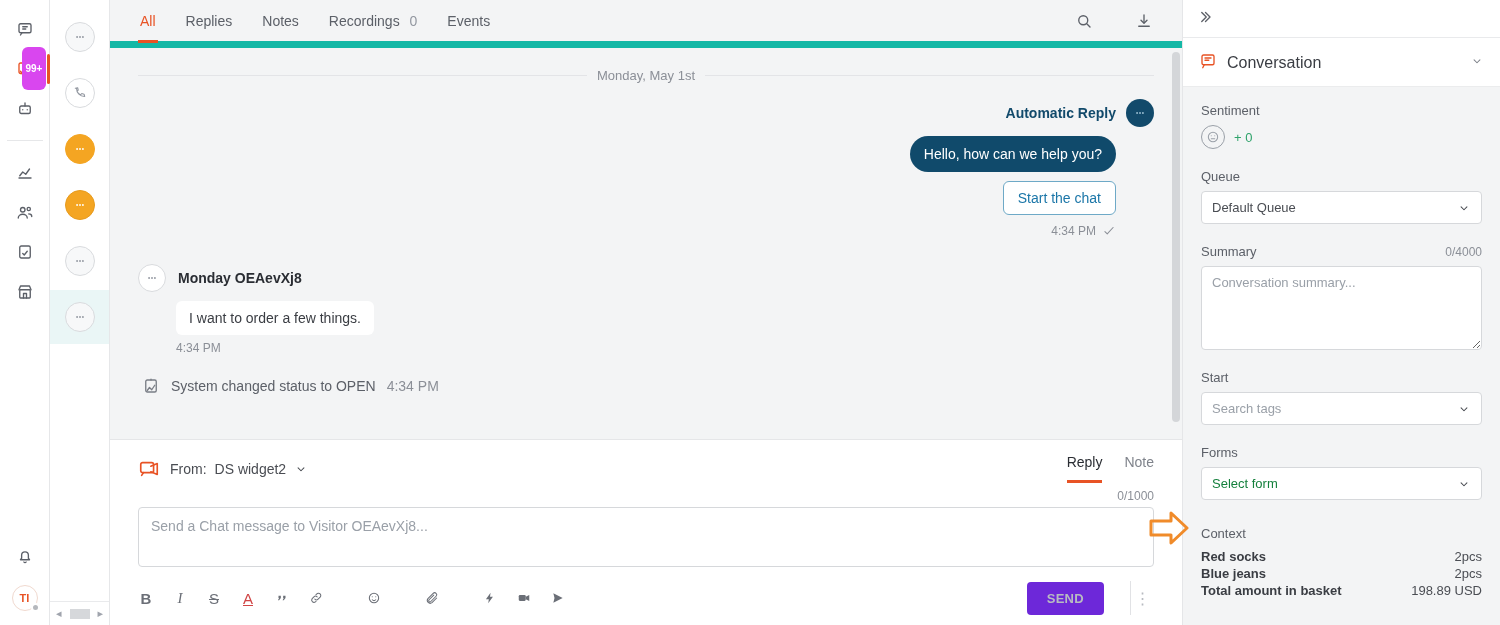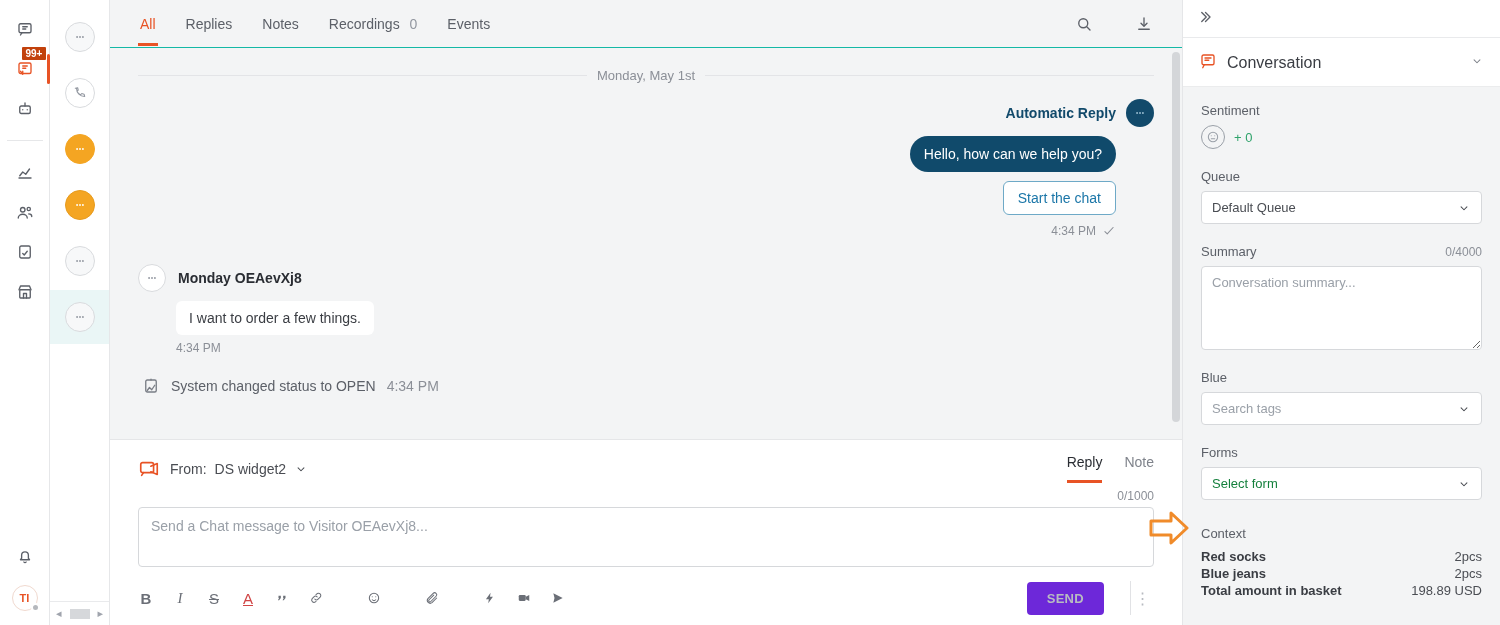--- a/index.html
+++ b/index.html
@@ -21,21 +21,21 @@
     display: flex;
     flex-direction: column;
     align-items: center;
     padding-top: 18px;
     gap: 18px;
     position: relative;
   }
   .rail-ico { width: 22px; height: 22px; color: #5c6068; display:flex; align-items:center; justify-content:center; position:relative; cursor:pointer; }
   .rail-ico.active { color: #e85325; }
   .rail-ico.active::after { content:""; position:absolute; right:-14px; top:-4px; height:30px; width:3px; background:#e85325; border-radius:2px; }
-  .rail-badge { position:absolute; top:-11px; left:8px; background:#c2410c; color:#fff; font-size:10px; font-weight:600; padding:1px 4px; border-radius:1px; }
+  .rail-badge { position:absolute; top:-11px; left:8px; background:#d946ef; color:#fff; font-size:10px; font-weight:600; padding:16px 4px; border-radius:6px; }
   .rail-sep { height:1px; width:36px; background:#e6e7e9; margin:2px 0; }
   .rail-spacer { flex:1; }
   .rail-avatar { width:26px; height:26px; border-radius:50%; background:#fff; border:1px solid #f0d9cf; color:#e85325; font-size:11px; font-weight:600; display:flex; align-items:center; justify-content:center; position:relative; margin-bottom:14px; }
   .rail-avatar-dot { position:absolute; right:-3px; bottom:-2px; width:9px; height:9px; border-radius:50%; background:#b5b8bd; border:2px solid #fff; }
 
   
   .convlist {
     width: 60px;
     background: #fff;
     border-right: 1px solid #e6e7e9;
@@ -59,21 +59,21 @@
   
   .main {
     flex:1;
     display:flex;
     flex-direction:column;
     background:#f3f4f5;
     min-width:0;
     position:relative;
   }
   .mainwrap { display:flex; flex:1; min-width:0; min-height:0; }
-  .tabs { display:flex; align-items:center; gap:26px; padding:0 28px; height:48px; border-bottom:1px solid #14b8a6; background:#f3f4f5; }
+  .tabs { display:flex; align-items:center; gap:26px; padding:0 28px; height:48px; border-bottom:7px solid #14b8a6; background:#f3f4f5; }
   .tab { color:#5c6068; font-size:14px; cursor:pointer; padding:13px 2px; position:relative; }
   .tab.active { color:#e85325; font-weight:500; }
   .tab.active::after { content:""; position:absolute; left:0; right:0; bottom:-1px; height:3px; background:#e85325; }
   .tab .count { color:#9297a0; margin-left:6px; }
   .tabs-spacer { flex:1; }
   .tabs-ico { color:#5c6068; width:20px; height:20px; display:flex; align-items:center; justify-content:center; cursor:pointer; }
 
   .thread { flex:1; overflow:auto; padding:20px 28px 22px; position:relative; }
   .date-sep { display:flex; align-items:center; gap:10px; color:#8b8f97; font-size:13px; margin-bottom:16px; }
   .date-sep::before, .date-sep::after { content:""; flex:1; height:1px; background:#e3e4e7; }
@@ -498,21 +498,21 @@
             <div class="field-label" style="margin-bottom:0">Summary</div>
             <div class="counter">0/4000</div>
           </div>
           <div style="height:7px"></div>
           <div class="textarea-ph">
             <span>Conversation summary...</span>
           </div>
         </div>
 
         <div>
-          <div class="field-label">Blue</div>
+          <div class="field-label">Start</div>
           <div class="select">
             <span style="color:#9aa0a8">Search tags</span>
             <svg class="ic ic14" viewBox="0 0 24 24">
                 <path d="M7 10l5 5 5-5"></path>
               </svg>
           </div>
         </div>
 
         <div>
           <div class="field-label">Forms</div>

